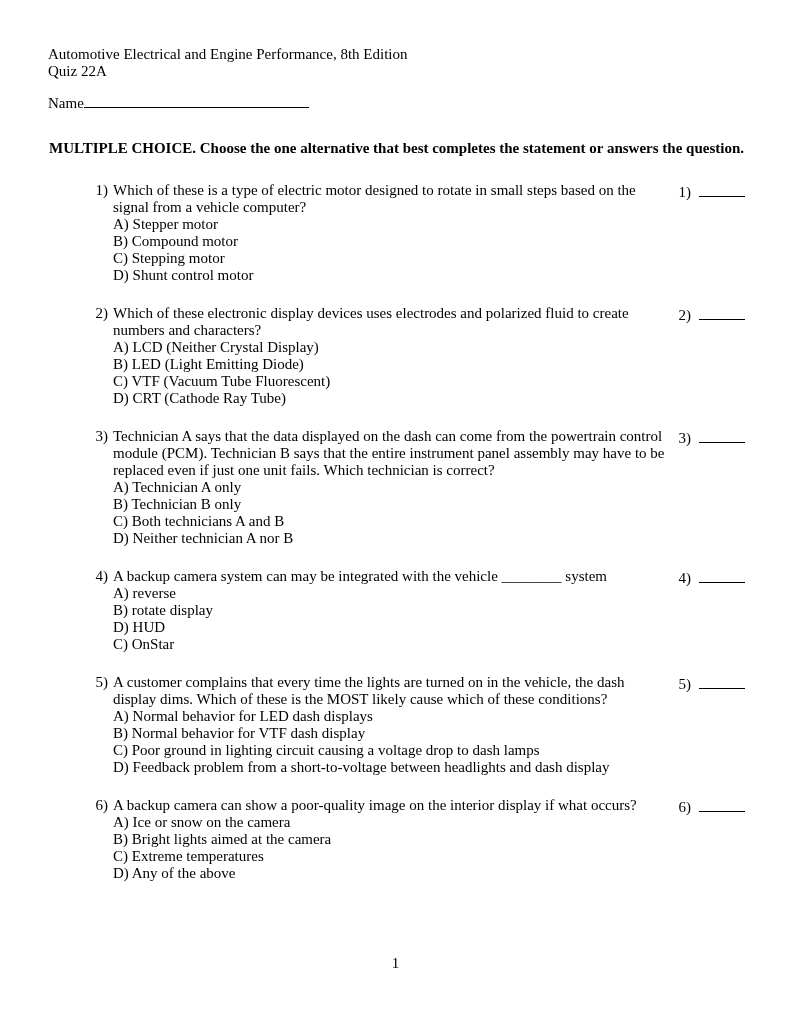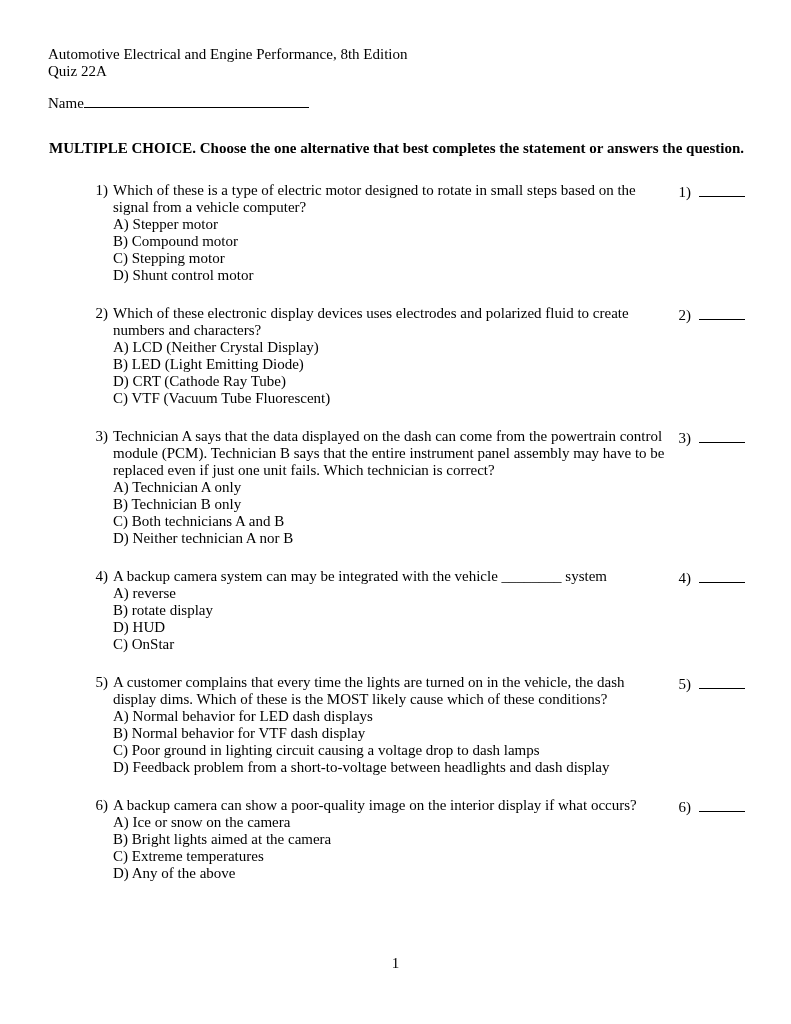--- a/index.html
+++ b/index.html
@@ -110,22 +110,22 @@
       </div>
 
       <div class="question">
         <div class="q-main">
           <div class="q-num">2)</div>
           <div class="q-content">
             <div class="q-text">Which of these electronic display devices uses electrodes and polarized fluid to create numbers and characters?</div>
             <div class="choices">
               <div class="choice">A) LCD (Neither Crystal Display)</div>
               <div class="choice">B) LED (Light Emitting Diode)</div>
+              <div class="choice">C) VTF (Vacuum Tube Fluorescent)</div>
               <div class="choice">D) CRT (Cathode Ray Tube)</div>
-              <div class="choice">C) VTF (Vacuum Tube Fluorescent)</div>
             </div>
           </div>
         </div>
         <div class="q-answer">
           <span>2)</span><span class="answer-blank"></span>
         </div>
       </div>
 
       <div class="question">
         <div class="q-main">

